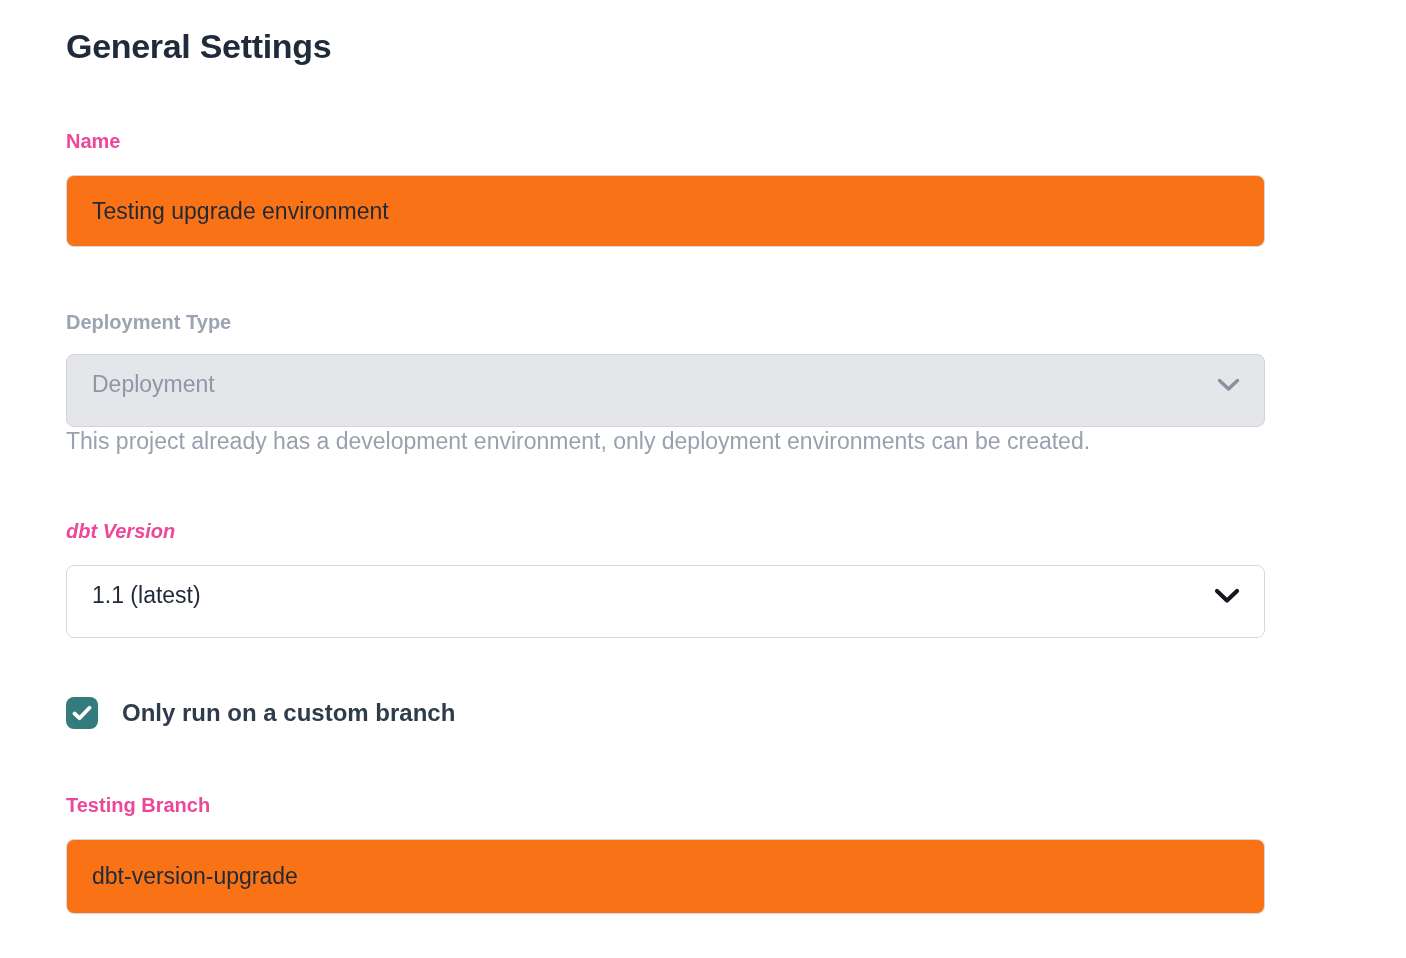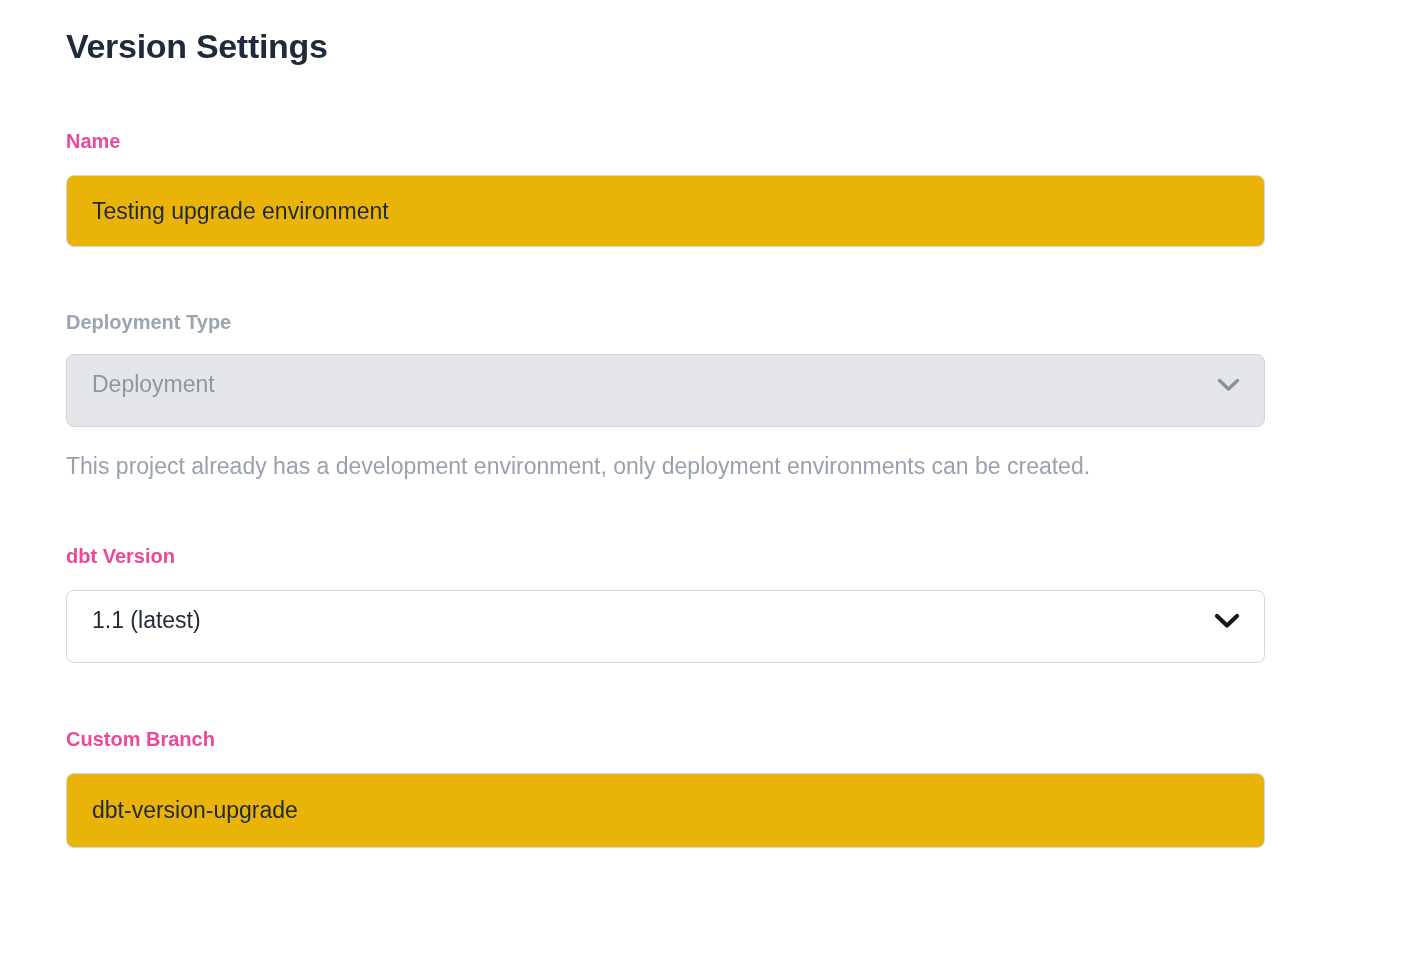--- a/index.html
+++ b/index.html
@@ -28,35 +28,35 @@
     font-size: 20px;
     line-height: 23px;
     font-weight: 700;
     color: #ec4899;
   }
   .field-label.muted {
     color: #9ba4b1;
   }
   .lbl-name          { margin-top: 64px; }
   .lbl-envtype       { margin-top: 64px; }
-  .lbl-dbt           { margin-top: 65px; }
+  .lbl-dbt           { margin-top: 65px; font-style: italic; }
   .lbl-branch        { margin-top: 65px; }
 
   .text-input {
     display: block;
     width: 100%;
     height: 72px;
     margin-top: 22px;
     border: 1px solid #d5d9de;
     border-radius: 8px;
     padding: 0 25px;
     font-family: "Liberation Sans", sans-serif;
     font-size: 23px;
     color: #1f2937;
-    background: #eab308;
+    background: #f97316;
     outline: none;
   }
   .text-input.branch { height: 75px; }
 
   .select {
     width: 100%;
     height: 73px;
     margin-top: 20px;
     border: 1px solid #d5d9de;
     border-radius: 8px;
@@ -74,21 +74,20 @@
     border-color: #d1d5da;
     color: #8e97a4;
     cursor: default;
   }
   .select.enabled { margin-top: 22px; }
   .chevron { display: flex; align-items: center; }
   .chevron.gray { color: #8a919d; }
   .chevron.dark { color: #15181d; }
 
   .help-text {
-    margin-top: 25px;
     font-size: 23px;
     line-height: 28px;
     color: #99a1ae;
   }
 
   .checkbox-row {
     margin-top: 59px;
     display: flex;
     align-items: center;
   }
@@ -109,21 +108,21 @@
     font-weight: 700;
     color: #2e3c4b;
     cursor: pointer;
   }
 </style>
 </head>
 <body>
 
 <div class="container">
 
-  <h1 class="page-title">Version Settings</h1>
+  <h1 class="page-title">General Settings</h1>
 
   <div class="field-label lbl-name">Name</div>
   <input class="text-input" type="text" value="Testing upgrade environment" style="">
 
   <div class="field-label muted lbl-envtype">Deployment Type</div>
   <div class="select disabled">
     <span>Deployment</span>
     <span class="chevron gray">
       <svg width="23" height="14" viewBox="0 0 23 14">
         <path d="M2.5 2.5 L11.5 11 L20.5 2.5" fill="none" stroke="currentColor" stroke-width="3.4" stroke-linecap="round" stroke-linejoin="round"></path>
@@ -135,17 +134,27 @@
   <div class="field-label lbl-dbt">dbt Version</div>
   <div class="select enabled">
     <span>1.1 (latest)</span>
     <span class="chevron dark">
       <svg width="26" height="16" viewBox="0 0 26 16">
         <path d="M3 3 L13 12.5 L23 3" fill="none" stroke="currentColor" stroke-width="4.2" stroke-linecap="round" stroke-linejoin="round"></path>
       </svg>
     </span>
   </div>
 
+  <div class="checkbox-row">
+    <div class="checkbox">
+      <span style="display:flex;">
+        <svg width="20" height="16" viewBox="0 0 20 16">
+          <path d="M2.5 8.5 L7.5 13.2 L17.5 2.8" fill="none" stroke="#ffffff" stroke-width="3.8" stroke-linecap="round" stroke-linejoin="round"></path>
+        </svg>
+      </span>
+    </div>
+    <div class="checkbox-label">Only run on a custom branch</div>
+  </div>
 
-  <div class="field-label lbl-branch">Custom Branch</div>
+  <div class="field-label lbl-branch">Testing Branch</div>
   <input class="text-input branch" type="text" value="dbt-version-upgrade" style="">
 
 </div>
 
 </body></html>

